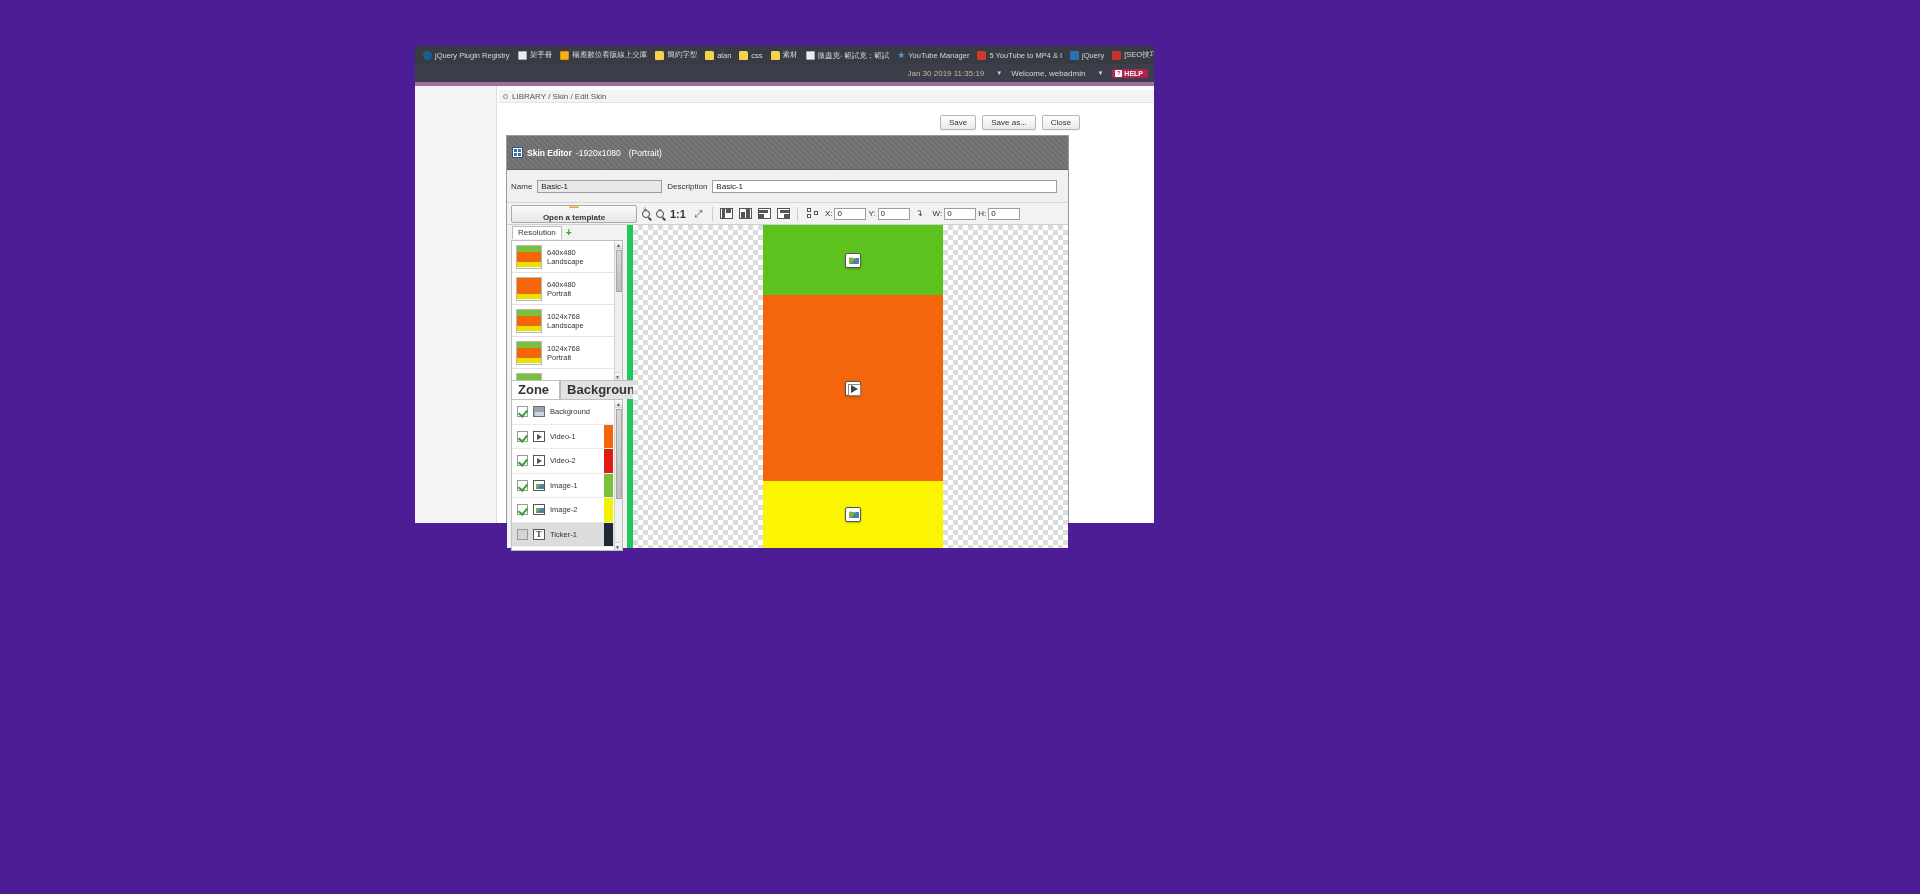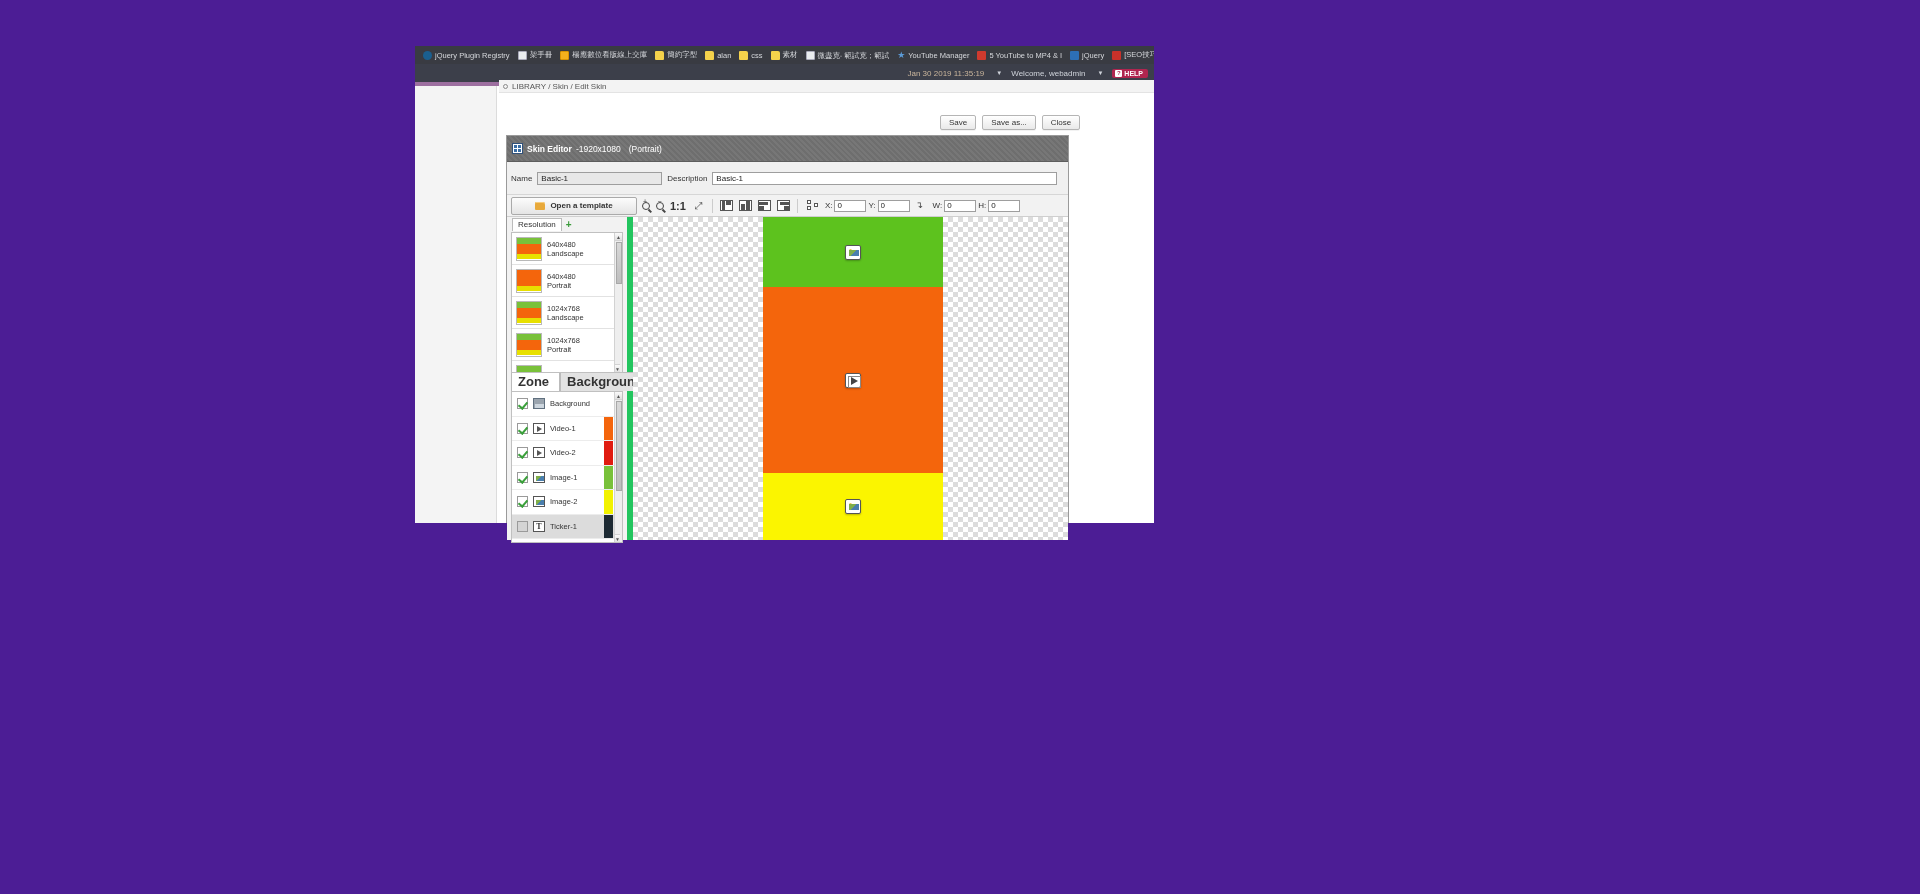--- a/index.html
+++ b/index.html
@@ -78,21 +78,21 @@
     position:absolute; left:415px; top:86px; width:739px; height:437px;
     background:#ffffff;
   }
   .leftgutter {
     position:absolute; left:415px; top:86px; width:82px; height:437px;
     background:#f4f4f4; border-right:1px solid #dcdcdc;
   }
 
   
   .breadcrumb {
-    position:absolute; left:499px; top:80px; width:655px; height:13px;
+    position:absolute; left:499px; top:90px; width:655px; height:13px;
     background:#f3f3f3; border-bottom:1px solid #e3e3e3;
     display:flex; align-items:center; padding-left:4px;
     font-size:8px; color:#555;
   }
   .bc-dot {
     width:5px; height:5px; border-radius:50%;
     border:1px solid #8a8a8a; margin-right:4px;
     display:inline-block;
   }
 
@@ -111,21 +111,21 @@
   }
 
   
   .panel {
     position:absolute; left:506px; top:135px;
     width:563px; height:388px;
     border:1px solid #9a9a9a;
     background:#f0f0f0;
   }
   .panel-title {
-    height:26px;
+    height:34px;
     background: repeating-linear-gradient(45deg,#6e6e6e 0 2px,#777 2px 4px);
     border-bottom:1px solid #5d5d5d;
     display:flex; align-items:center; gap:4px;
     padding-left:5px;
     color:#fff; font-size:8.5px;
   }
   .panel-title .tico {
     width:11px; height:11px; background:#fff;
     border:1px solid #32527a;
     display:grid; grid-template-columns:1fr 1fr; grid-template-rows:1fr 1fr;
@@ -156,21 +156,21 @@
   .toolbar {
     height:22px; background:#f2f2f2;
     display:flex; align-items:center; gap:0px;
     border-bottom:1px solid #cfcfcf;
   }
   .tpl-btn {
     width:126px; height:18px; margin:0 2px 0 4px;
     background: linear-gradient(#fcfcfc,#e4e4e4);
     border:1px solid #aaa; border-radius:2px;
     display:flex; align-items:center; justify-content:center; gap:5px;
-    font-size:8px; font-weight:bold; color:#333;
+    font-size:8px; font-weight:bold; color:#333;flex-direction:column;
   }
   .folder-ico {
     width:10px; height:8px; background:#e8a93b;
     border-radius:1px 2px 1px 1px;
     box-shadow: inset 0 1px 0 #f7cd7e;
   }
   .tsep { width:1px; height:14px; background:#cccccc; margin:0 4px; }
   .zoomin, .zoomout {
     border:1.6px solid #444; border-radius:50%;
     width:8px; height:8px; position:relative; margin:0 3px;

